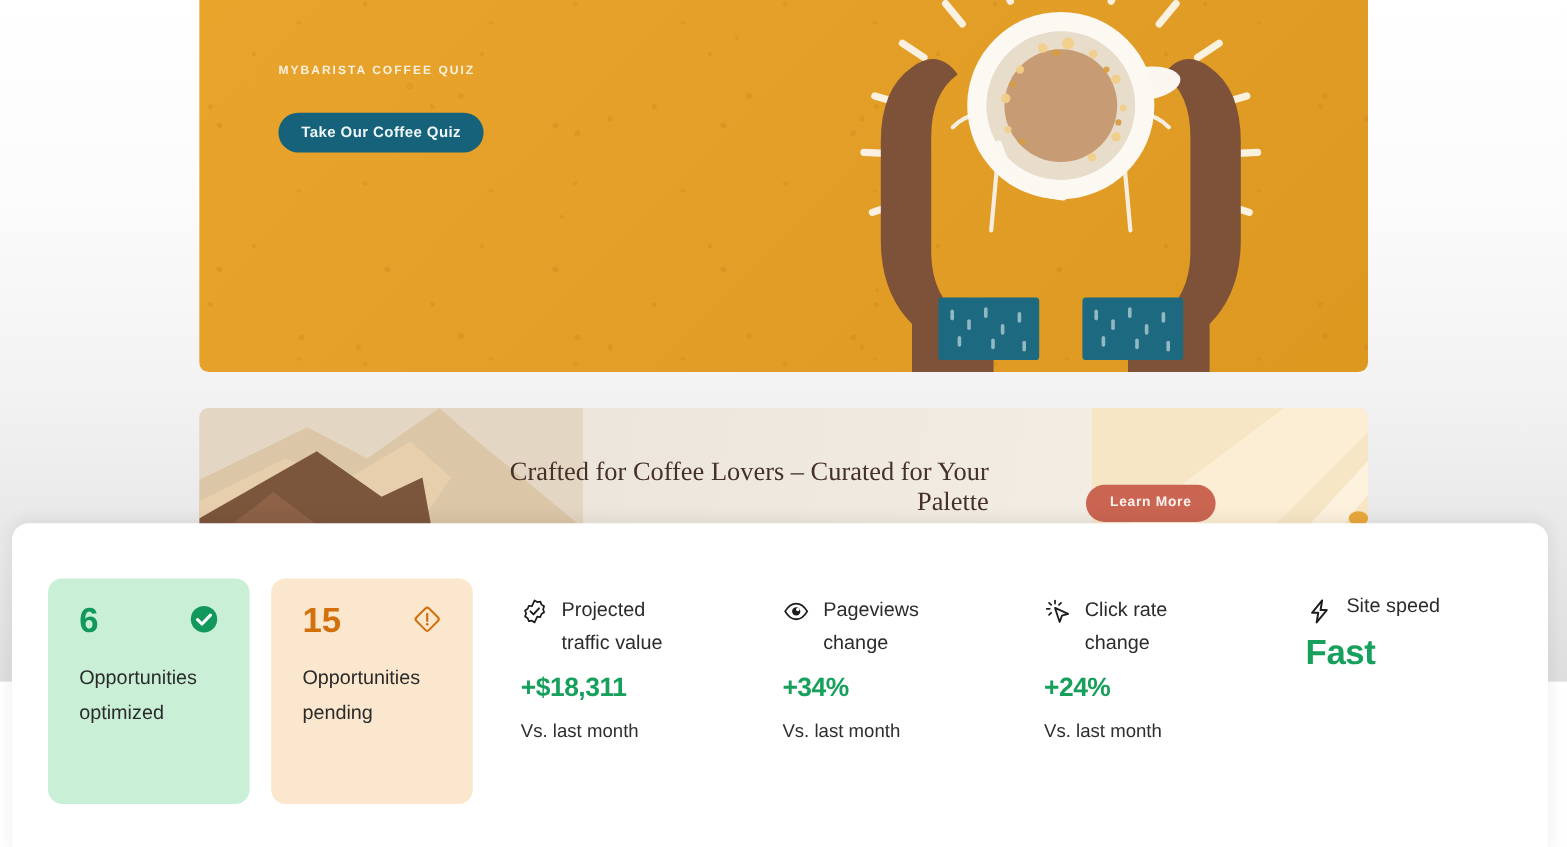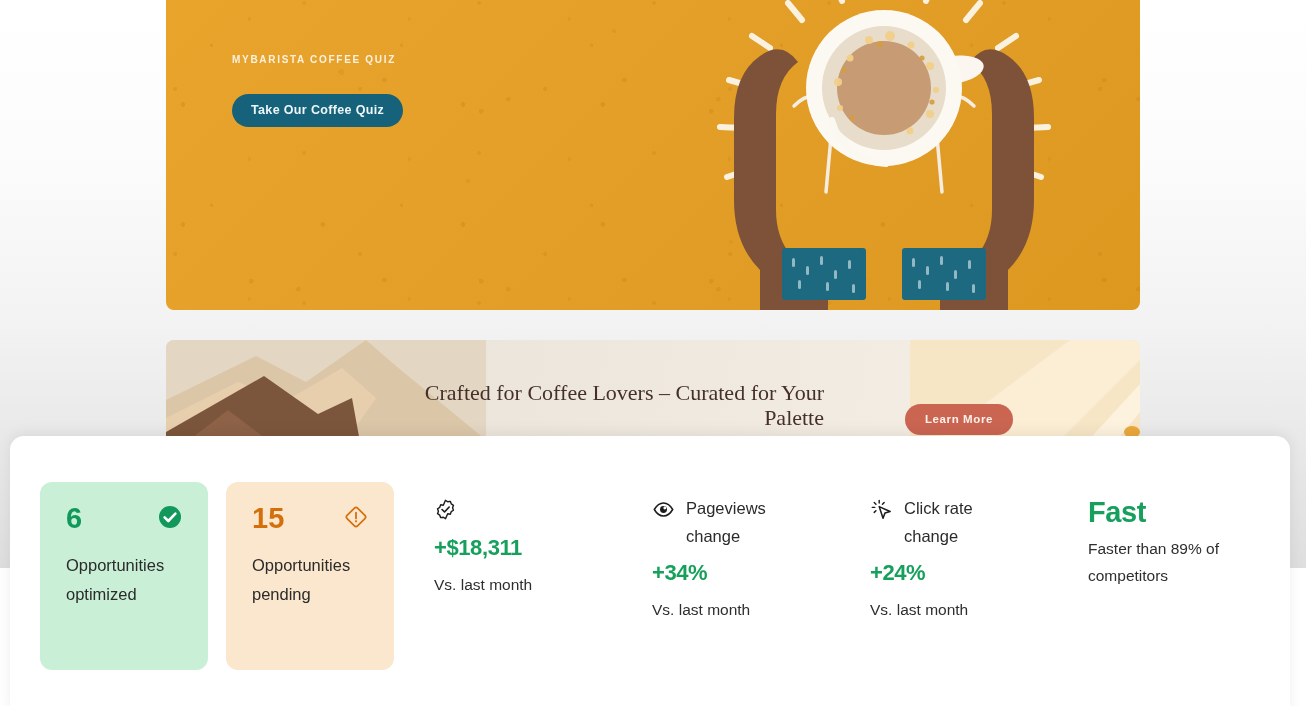--- a/index.html
+++ b/index.html
@@ -298,20 +298,22 @@
       </div>
 
       <div class="metric first">
         <div class="metric-head">
           <span class="metric-icon">
             <svg width="23" height="23" viewBox="0 0 24 24">
               <path d="M12 2.4 l2.3 1.5 2.7-.4 1 2.6 2.3 1.5-.9 2.6.9 2.6-2.3 1.5-1 2.6-2.7-.4L12 21.6 9.7 20.1l-2.7.4-1-2.6-2.3-1.5.9-2.6-.9-2.6 2.3-1.5 1-2.6 2.7.4z" fill="none" stroke="#1d1d1d" stroke-width="1.5" stroke-linejoin="round"></path>
               <path d="M8.4 12 L11 14.6 L15.8 9.4" fill="none" stroke="#1d1d1d" stroke-width="1.7" stroke-linecap="round" stroke-linejoin="round"></path>
             </svg>
           </span>
+          <span class="metric-title">Projected
+traffic value</span>
         </div>
         <div class="metric-value">+$18,311</div>
         <div class="metric-note">Vs. last month</div>
       </div>
 
       <div class="metric">
         <div class="metric-head">
           <span class="metric-icon">
             <svg width="23" height="23" viewBox="0 0 24 24">
               <path d="M2.4 12 C5.2 7.2 8.7 5.2 12 5.2 S18.8 7.2 21.6 12 C18.8 16.8 15.3 18.8 12 18.8 S5.2 16.8 2.4 12z" fill="none" stroke="#1d1d1d" stroke-width="1.6" stroke-linejoin="round"></path>
@@ -341,20 +343,26 @@
             </svg>
           </span>
           <span class="metric-title">Click rate
 change</span>
         </div>
         <div class="metric-value">+24%</div>
         <div class="metric-note">Vs. last month</div>
       </div>
 
       <div class="metric speed">
+        <div class="metric-head">
+          <span class="metric-icon">
+            <svg width="23" height="23" viewBox="0 0 24 24">
+              <path d="M14.4 2.4 L5.6 13.2 L11 13.2 L9.6 21.6 L18.4 10.8 L13 10.8 z" fill="none" stroke="#1d1d1d" stroke-width="1.7" stroke-linejoin="round"></path>
+            </svg>
+          </span>
+          <span class="metric-title one-line">Site speed</span>
+        </div>
         <div class="metric-value">Fast</div>
-        <div class="metric-note">Faster than 89% of
-competitors</div>
       </div>
 
     </div>
   </div>
 </div>
 
 </body></html>

